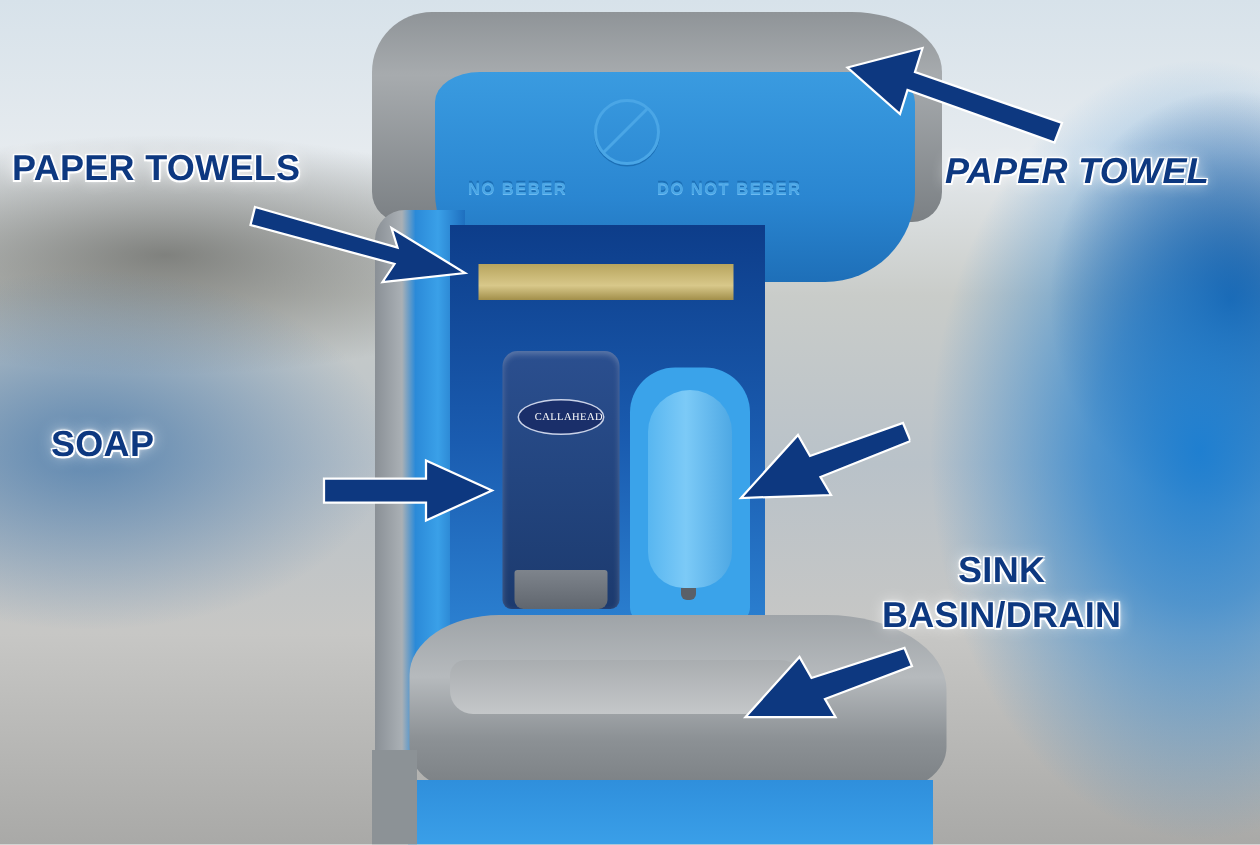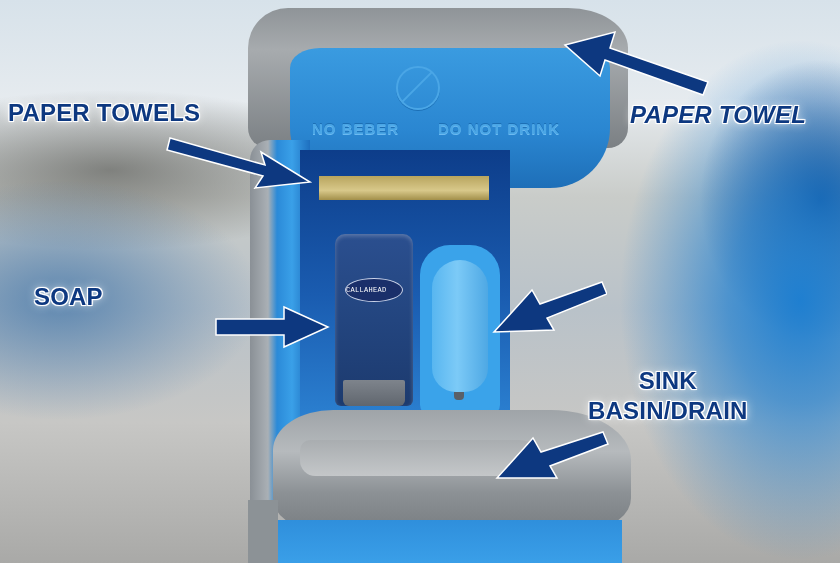--- a/index.html
+++ b/index.html
@@ -11,47 +11,47 @@
       radial-gradient(ellipse 200px 120px at 60px 300px, rgba(70,120,170,0.8) 0%, rgba(70,120,170,0) 100%),
       radial-gradient(ellipse 260px 80px at 110px 170px, rgba(60,60,55,0.55) 0%, rgba(60,60,55,0) 100%),
       linear-gradient(180deg, #d7e2ea 0%, #e6ebef 18%, #c9ccc9 35%, #b9c2c9 55%, #c7c7c5 75%, #a9a9a7 100%);
   }
   .label { position: absolute; color: #0d3880; font-weight: bold; font-size: 24px; letter-spacing: 0.2px; line-height: 30px; text-align: center;
     text-shadow: 0 0 2px #fff, 0 0 3px #fff, 1px 1px 0 #fff, -1px -1px 0 #fff, 1px -1px 0 #fff, -1px 1px 0 #fff, 0 0 10px rgba(255,255,255,0.9); white-space: nowrap; }
   .arrow { position: absolute; }
   
   .lid { position: absolute; left: 248px; top: 8px; width: 380px; height: 140px; background: linear-gradient(180deg,#8f9498 0%,#a7abae 30%,#7b8084 100%); border-radius: 40px 60px 20px 20px / 40px 40px 20px 20px; }
   .upper-blue { position: absolute; left: 290px; top: 48px; width: 320px; height: 140px; background: linear-gradient(180deg,#3a9be0 0%,#2a86d1 60%,#1e6fb8 100%); border-radius: 30px 30px 60px 60px / 20px 20px 60px 60px; }
-  .embossed { position: absolute; color: #4aa6e6; font-size: 15px; font-weight: bold; text-shadow: 0 1px 0 #6cbaf0, 0 -1px 0 #1c6fb5; letter-spacing: 1px; }
+  .embossed { position: absolute; color: #4aa6e6; font-size: 11px; font-weight: bold; text-shadow: 0 1px 0 #6cbaf0, 0 -1px 0 #1c6fb5; letter-spacing: 1px; }
   .no-drink { position: absolute; left: 396px; top: 66px; width: 40px; height: 40px; border: 2px solid #4aa6e6; border-radius: 50%; box-shadow: 0 1px 0 #1c6fb5; }
   .no-drink:after { content:""; position:absolute; left:18px; top:-2px; width:2px; height:42px; background:#4aa6e6; transform: rotate(45deg); }
   .cavity { position: absolute; left: 300px; top: 150px; width: 210px; height: 290px; background: linear-gradient(180deg,#0d3d8a 0%,#1a5cb0 50%,#2e86d6 100%); }
   .side-panel { position: absolute; left: 250px; top: 140px; width: 60px; height: 370px; background: linear-gradient(90deg,#8a9096 0%,#aab0b5 30%,#2b8ad8 45%,#3aa0e8 70%,#1e6fbf 100%); border-radius: 20px 0 0 0; }
   .towel { position: absolute; left: 319px; top: 176px; width: 170px; height: 24px; background: linear-gradient(180deg,#b8a55e 0%,#d8c88a 60%,#a28f4a 100%); }
   .soap { position: absolute; left: 335px; top: 234px; width: 78px; height: 172px; background: linear-gradient(180deg,#2b4f8f 0%,#23457f 50%,#1c3a6e 100%); border-radius: 10px 10px 6px 6px; box-shadow: inset 0 2px 4px rgba(255,255,255,0.25); }
-  .soap-badge { position: absolute; left: 10px; top: 44px; width: 56px; height: 22px; border-radius: 50%; background: #1a2f6a; border: 1.5px solid #c9d2e8; color: #fff; font-family: Liberation Mono, monospace; font-size: 7px; line-height: 22px; text-align: left; letter-spacing: 0.3px; }
+  .soap-badge { position: absolute; left: 10px; top: 32px; width: 56px; height: 22px; border-radius: 50%; background: #1a2f6a; border: 1.5px solid #c9d2e8; color: #fff; font-family: Liberation Serif, serif; font-size: 7px; line-height: 22px; text-align: right; letter-spacing: 0.3px; }
   .soap-push { position: absolute; left: 8px; bottom: 0; width: 62px; height: 26px; background: linear-gradient(180deg,#7e848c 0%,#60666e 100%); border-radius: 2px 2px 6px 6px; }
   .spout-bg { position: absolute; left: 420px; top: 245px; width: 80px; height: 170px; background: #3aa3ea; border-radius: 30px 30px 10px 10px; }
   .spout { position: absolute; left: 432px; top: 260px; width: 56px; height: 132px; background: linear-gradient(90deg,#58b6f0 0%,#7ccaf7 45%,#4ea8e4 100%); border-radius: 28px 28px 24px 24px; }
   .spout-tip { position: absolute; left: 454px; top: 392px; width: 10px; height: 8px; background: #5a6068; border-radius: 0 0 4px 4px; }
   .basin { position: absolute; left: 273px; top: 410px; width: 358px; height: 118px; background: linear-gradient(180deg,#9fa4a8 0%,#b6babd 35%,#8c9195 70%,#7a7f83 100%); border-radius: 60px 80px 40px 40px / 40px 50px 30px 30px; }
   .basin-inner { position: absolute; left: 300px; top: 440px; width: 240px; height: 36px; background: linear-gradient(180deg,#a9adb0 0%,#c4c7c9 100%); border-radius: 20px 40px 30px 30px; }
   .base-blue { position: absolute; left: 272px; top: 520px; width: 350px; height: 43px; background: linear-gradient(180deg,#2f8fdc 0%,#3a9fe8 100%); }
   .base-left { position: absolute; left: 248px; top: 500px; width: 30px; height: 63px; background: #8c9296; }
 </style>
 </head>
 <body>
 
 <div class="scene">
 
   <div class="lid"></div>
   <div class="upper-blue"></div>
   <div class="no-drink"></div>
   <span class="embossed" style="left:312px; top:120px;">NO BEBER</span>
-  <span class="embossed" style="left:438px; top:120px;">DO NOT DRINK</span>
+  <span class="embossed" style="left:438px; top:120px;">DO NOT BEBER</span>
 
   <div class="side-panel"></div>
   <div class="cavity"></div>
   <div class="towel"></div>
 
   <div class="soap">
     <div class="soap-badge">CALLAHEAD</div>
     <div class="soap-push"></div>
   </div>
 

